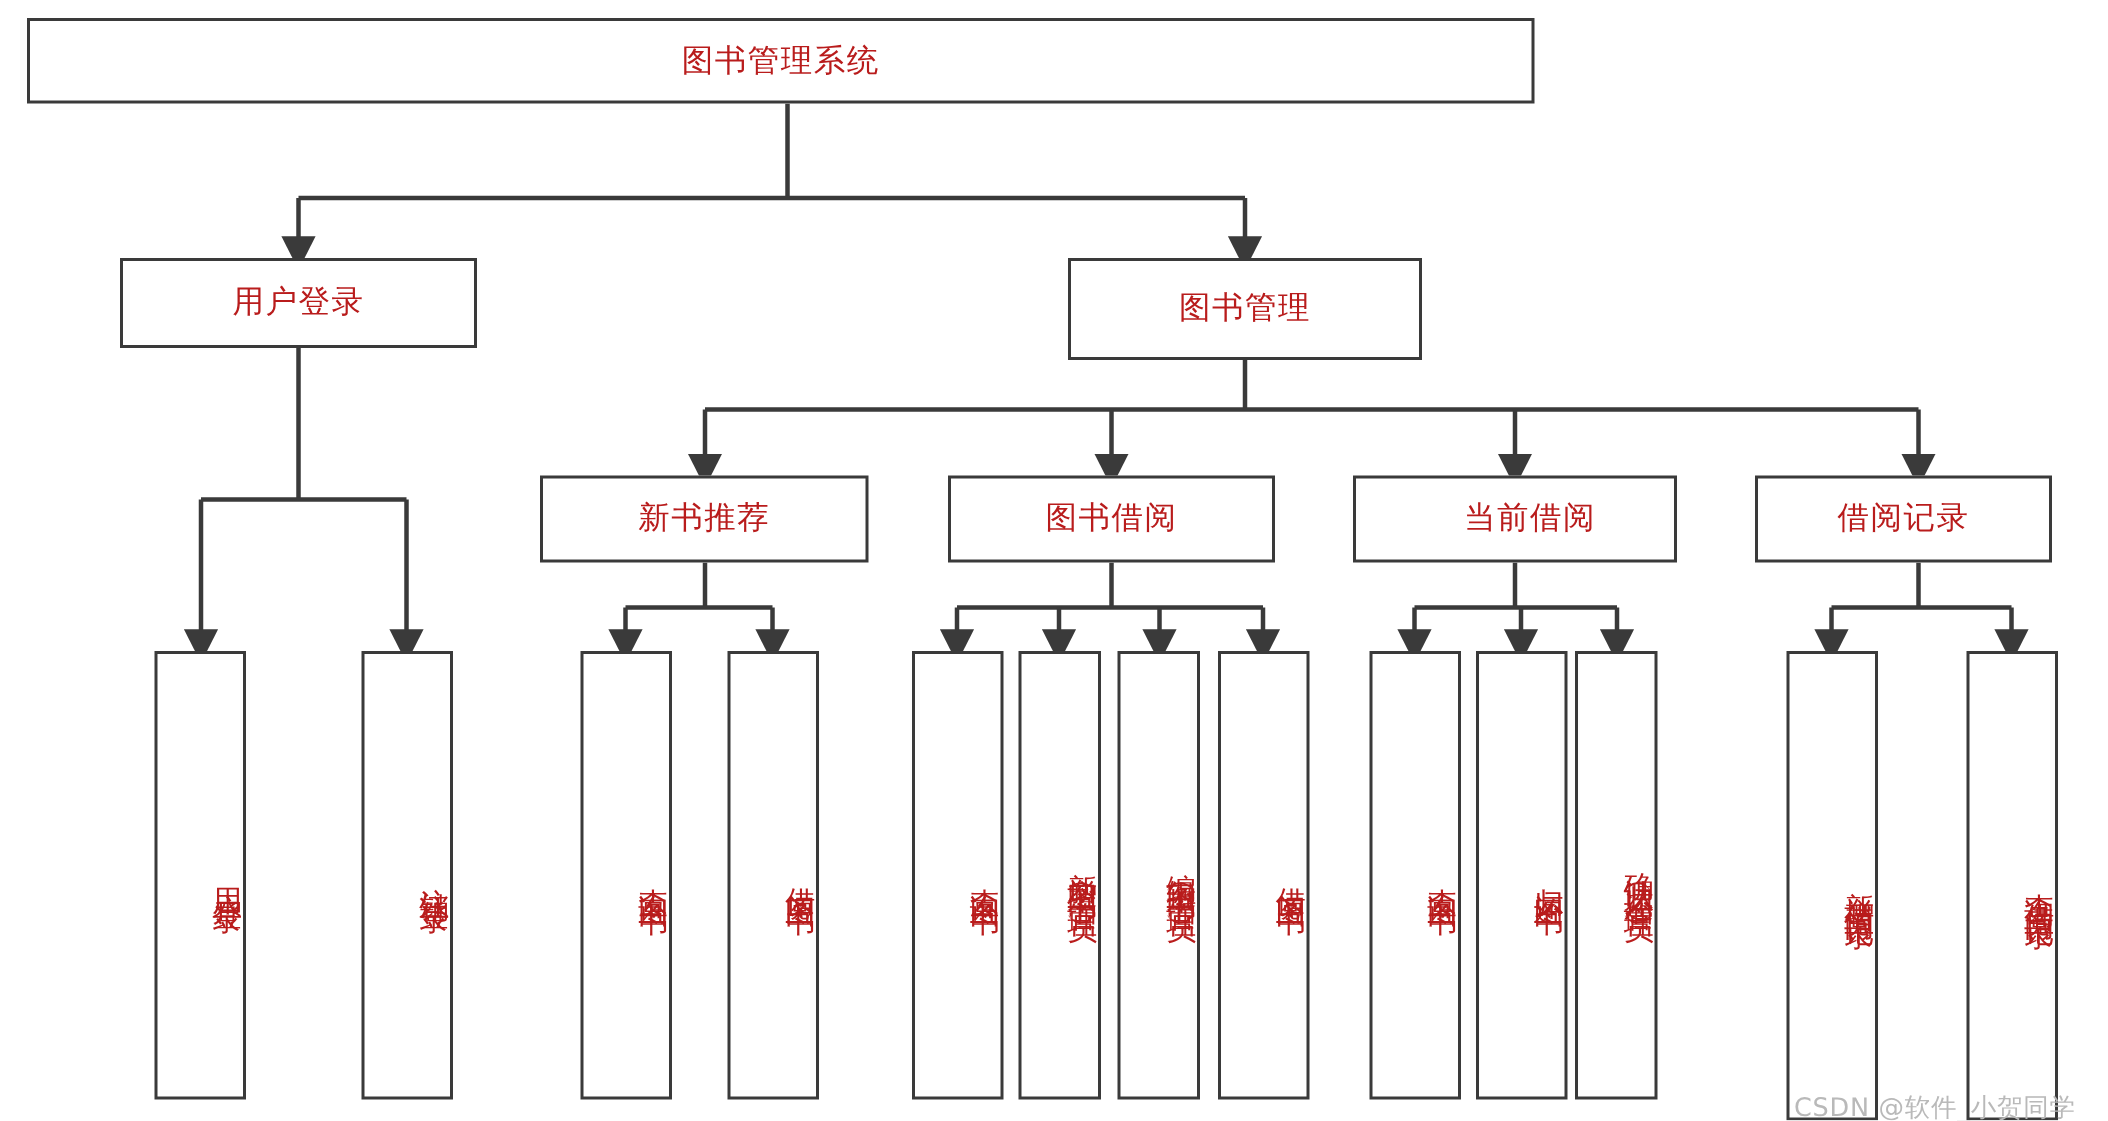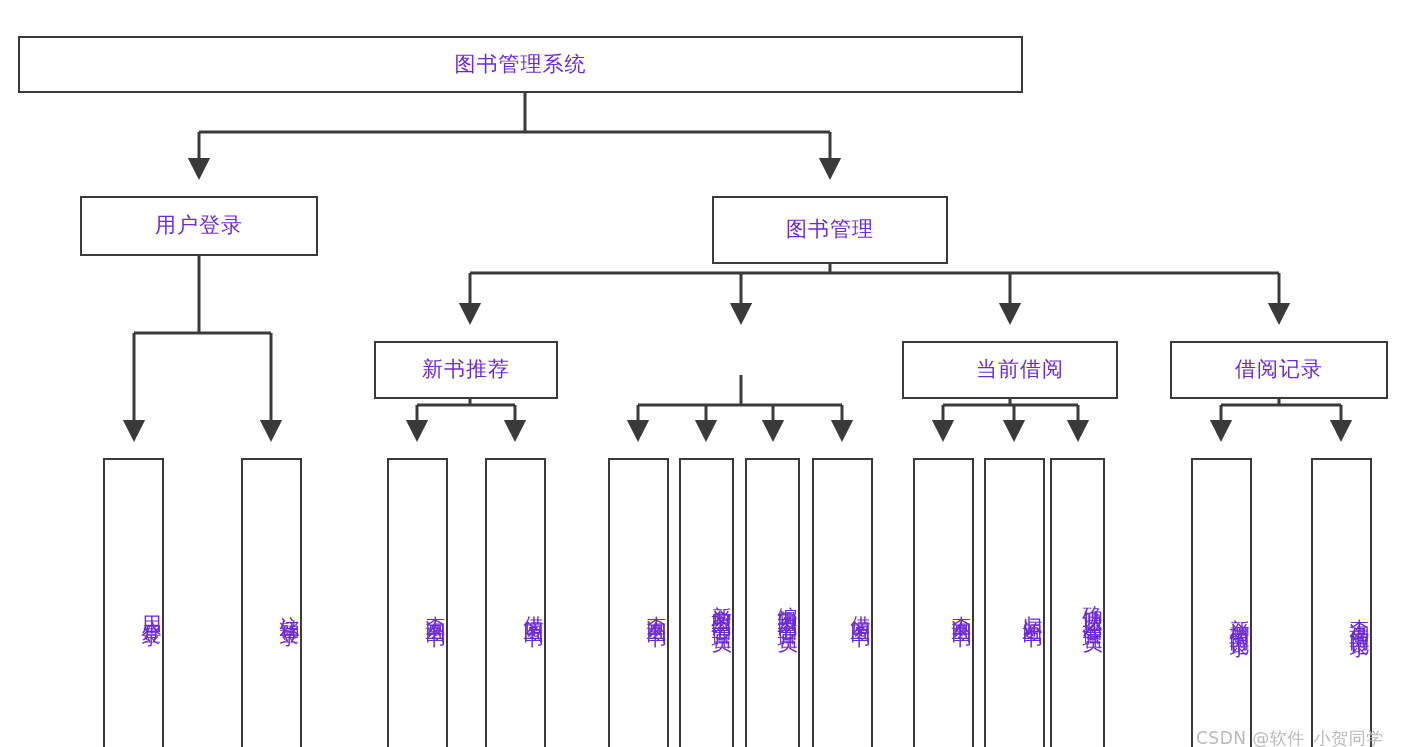--- a/index.html
+++ b/index.html
@@ -24,26 +24,25 @@
     top: 0;
     width: 1405px;
     height: 747px;
     pointer-events: none;
   }
   .node {
     position: absolute;
     box-sizing: border-box;
     border: 2px solid #3a3a3a;
     background: #ffffff;
-    color: #6d28d9;
+    color: #b91c1c;
     display: flex;
     align-items: center;
     justify-content: center;
     text-align: center;
-    margin-top: 24px;
   }
   .node.horiz {
     font-size: 21px;
     letter-spacing: 1px;
     line-height: 1.1;
   }
   .node.root {
     font-size: 21px;
   }
   .node.vert {
@@ -127,27 +126,30 @@
     <span>图书管理系统</span>
   </div>
 
   <div class="node horiz" style="left:80px; top:172px; width:238px; height:60px;">
     <span>用户登录</span>
   </div>
   <div class="node horiz" style="left:712px; top:172px; width:236px; height:68px;">
     <span>图书管理</span>
   </div>
 
-  <div class="node horiz" style="left:374px; top:317px; width:184px; height:58px;">
+  <div class="node horiz" style="left:360px; top:317px; width:219px; height:58px;">
     <span>新书推荐</span>
+  </div>
+  <div class="node horiz" style="left:632px; top:317px; width:218px; height:58px;">
+    <span>图书借阅</span>
   </div>
   <div class="node horiz" style="left:902px; top:317px; width:216px; height:58px;padding-left:20px;">
     <span>当前借阅</span>
   </div>
-  <div class="node horiz" style="left:1170px; top:317px; width:218px; height:58px;">
+  <div class="node horiz" style="left:1170px; top:317px; width:198px; height:58px;">
     <span>借阅记录</span>
   </div>
 
   <div class="node vert" style="left:103px; top:434px; width:61px; height:299px;">
     <span class="vlabel">用户登录</span>
   </div>
   <div class="node vert" style="left:241px; top:434px; width:61px; height:299px;">
     <span class="vlabel">注销登录</span>
   </div>
 

